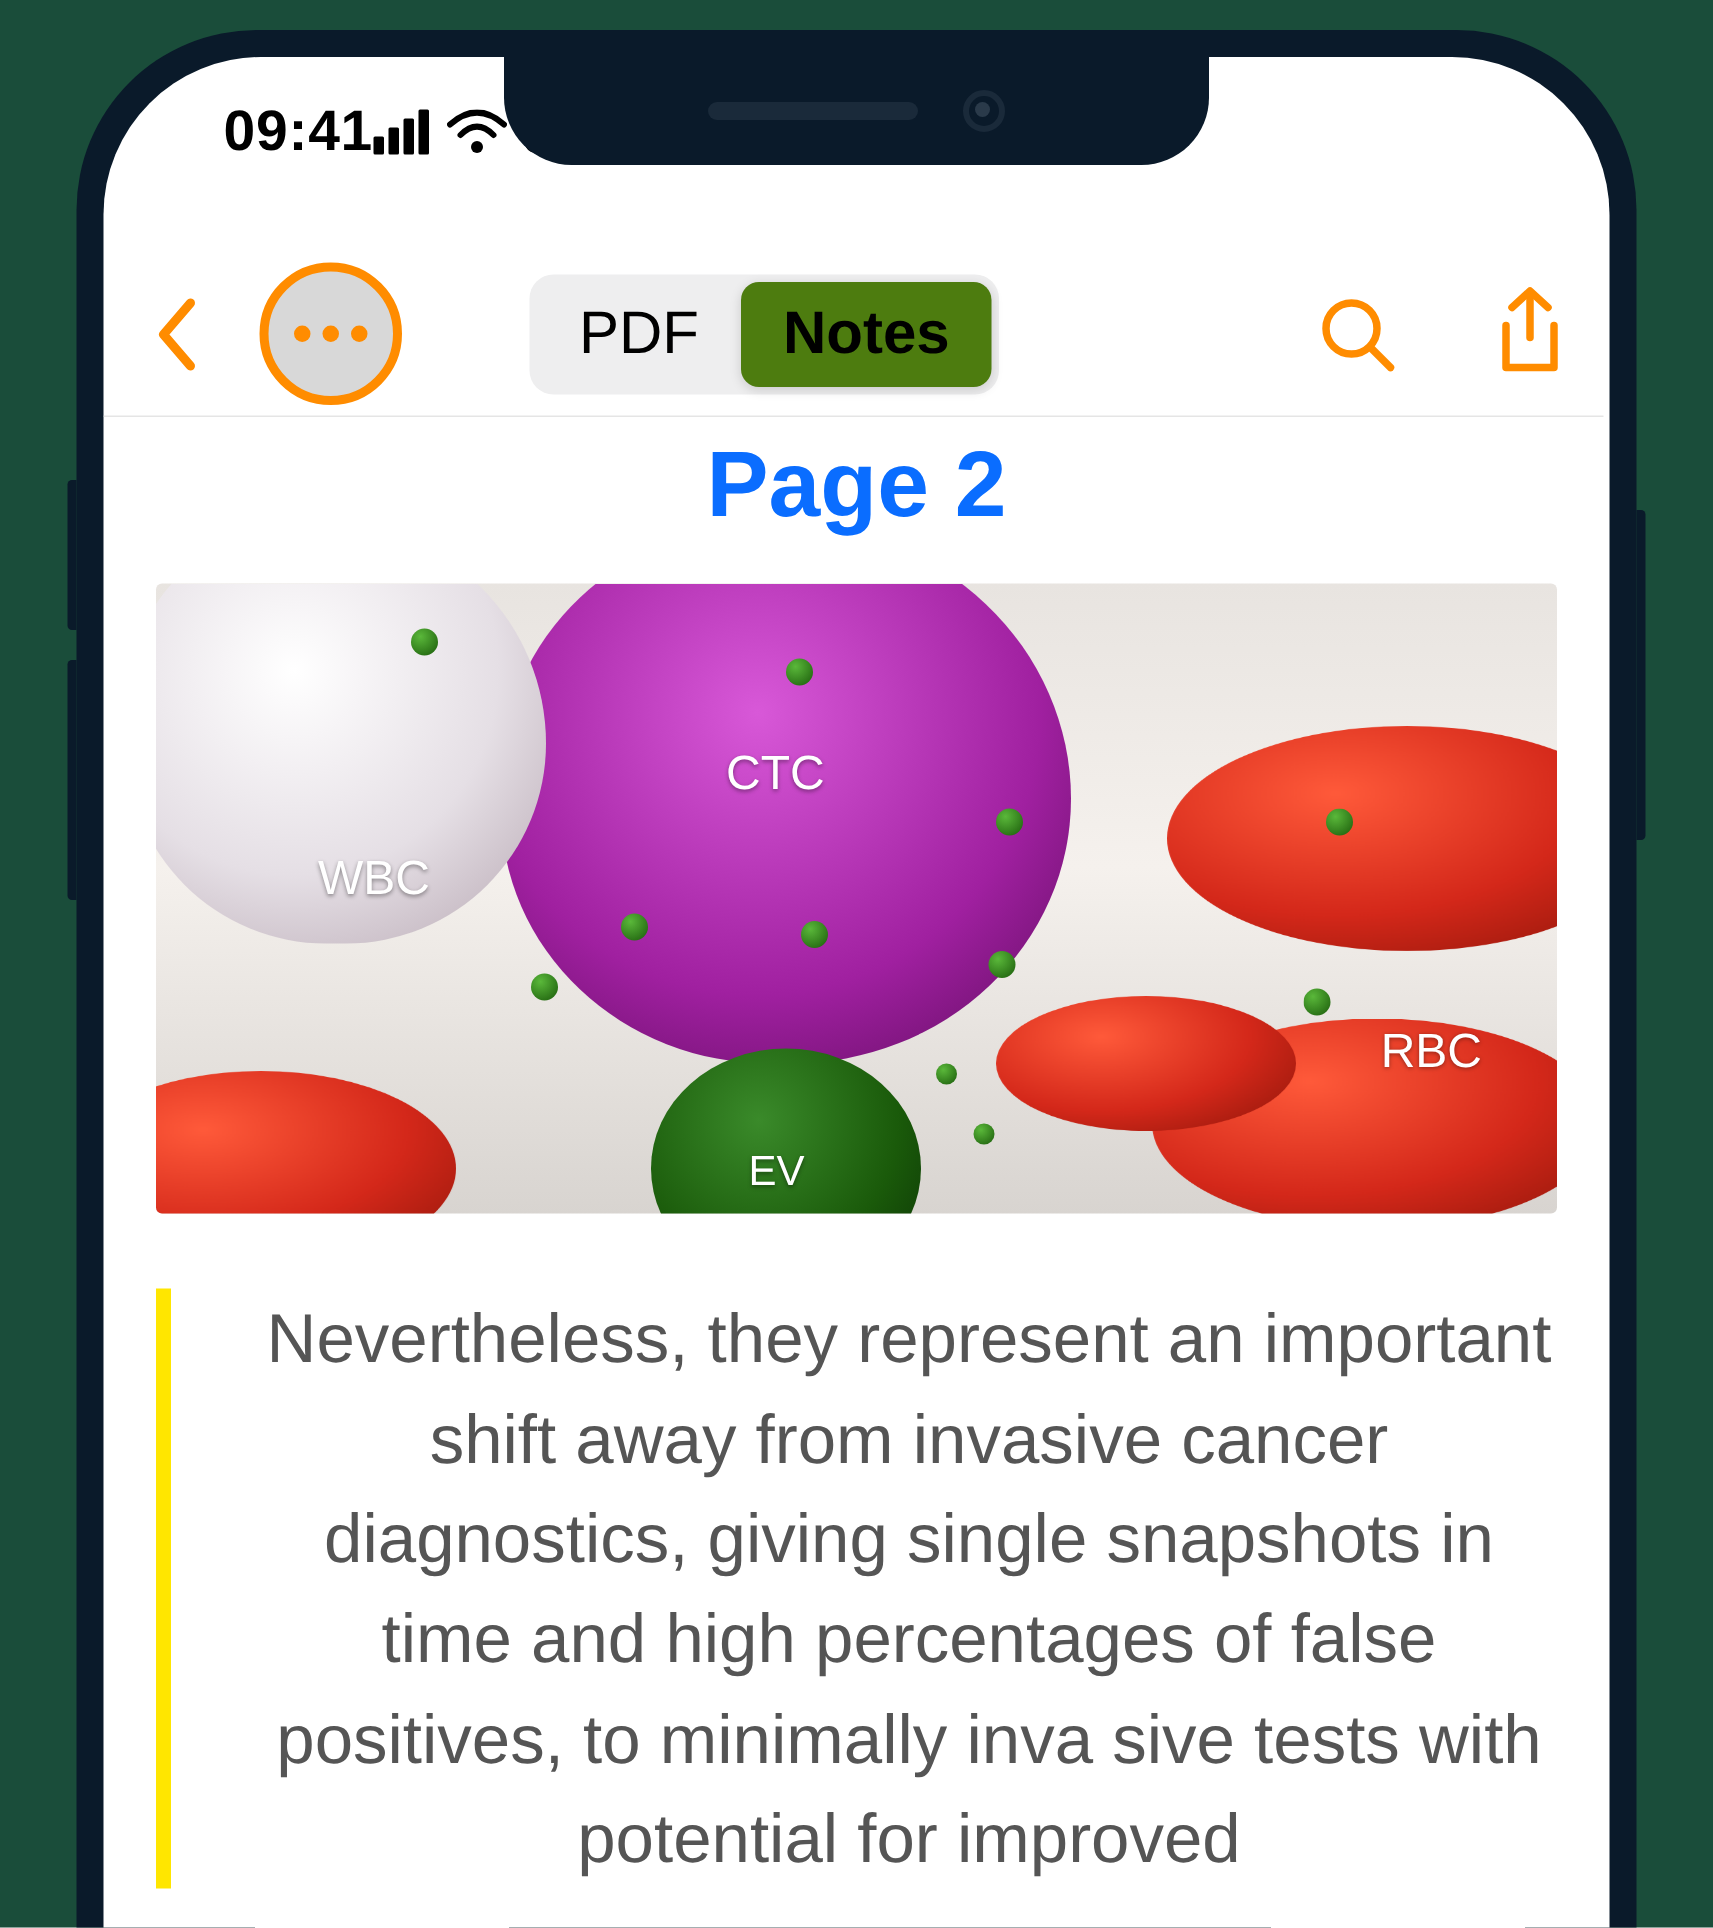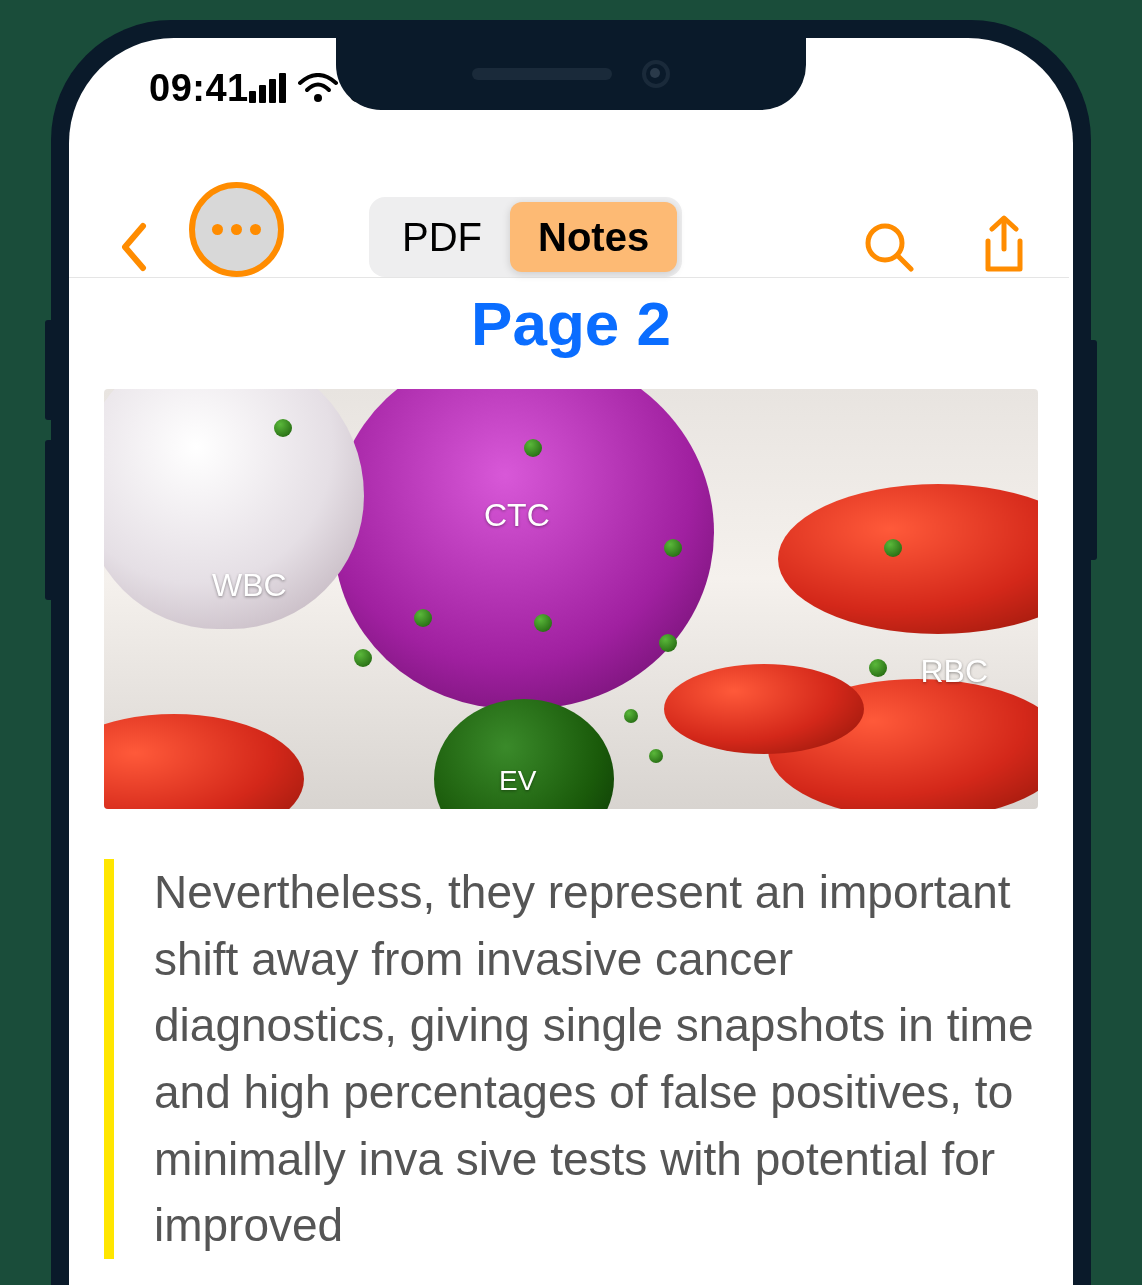--- a/index.html
+++ b/index.html
@@ -87,22 +87,22 @@
   .battery-fill { position:absolute; top:2px; left:2px; bottom:2px; width:48px; background:#000; border-radius:3px; }
 
   
   .toolbar {
     position: absolute;
     top: 130px;
     left: 0;
     right: 4px;
     height: 110px;
     display: flex;
-    align-items: flex-end;
-    padding: 0 35px;
+    align-items: center;
+    padding: 0 19px;
     border-bottom: 1px solid #e5e5e5;
     gap: 25px;
   }
   .back-btn svg { stroke: #ff8c00; }
   .more-btn {
     width: 95px;
     height: 95px;
     border: 6px solid #ff8c00;
     border-radius: 50%;
     background: #d8d8d8;
@@ -126,21 +126,21 @@
     height: 70px;
     display: flex;
     align-items: center;
     justify-content: center;
     font-size: 40px;
     font-weight: 400;
     border-radius: 12px;
     cursor: pointer;
   }
   .seg-item.active {
-    background: #fdba74;
+    background: #4d7c0f;
     font-weight: 600;
     box-shadow: 0 2px 8px rgba(0,0,0,0.15);
   }
   .spacer { flex: 1; }
   .icon-btn { width:60px; height:60px; display:flex; align-items:center; justify-content:center; cursor:pointer; }
   .icon-btn svg { stroke:#ff8c00; fill:none; }
 
   
   .content {
     position: absolute;
@@ -202,21 +202,22 @@
   }
   .green-dot {
     position: absolute;
     width: 18px; height: 18px;
     background: radial-gradient(circle at 35% 30%, #5ab83a, #1a5a0a);
     border-radius: 50%;
   }
   .note {
     margin: 50px 35px 0;
     border-left: 10px solid #ffe600;
-    padding-left: 40px;
+    padding-left: 60px;
+    text-align: center;
   }
   .note-text {
     color: #555;
     font-size: 46px;
     line-height: 1.45;
   }
 </style>
 </head>
 <body>
 
@@ -304,21 +305,21 @@
         <div class="green-dot" style="left:430px;top:225px"></div>
         <div class="green-dot" style="left:560px;top:150px"></div>
         <div class="green-dot" style="left:555px;top:245px"></div>
         <div class="green-dot" style="left:520px;top:320px;width:14px;height:14px"></div>
         <div class="green-dot" style="left:545px;top:360px;width:14px;height:14px"></div>
         <div class="green-dot" style="left:780px;top:150px"></div>
         <div class="green-dot" style="left:765px;top:270px"></div>
 
         <div class="hero-label" style="left:108px;top:178px">WBC</div>
         <div class="hero-label" style="left:380px;top:108px">CTC</div>
-        <div class="hero-label" style="right:50px;top:264px">RBC</div>
+        <div class="hero-label" style="right:50px;top:293px">RBC</div>
         <div class="hero-label" style="left:395px;bottom:12px;font-size:28px">EV</div>
       </div>
 
       <div class="note">
         <div class="note-text">Nevertheless, they represent an important shift away from invasive cancer diagnostics, giving single snapshots in time and high percentages of false positives, to minimally inva sive tests with potential for improved</div>
       </div>
     </div>
 
   </div>
 </div>

